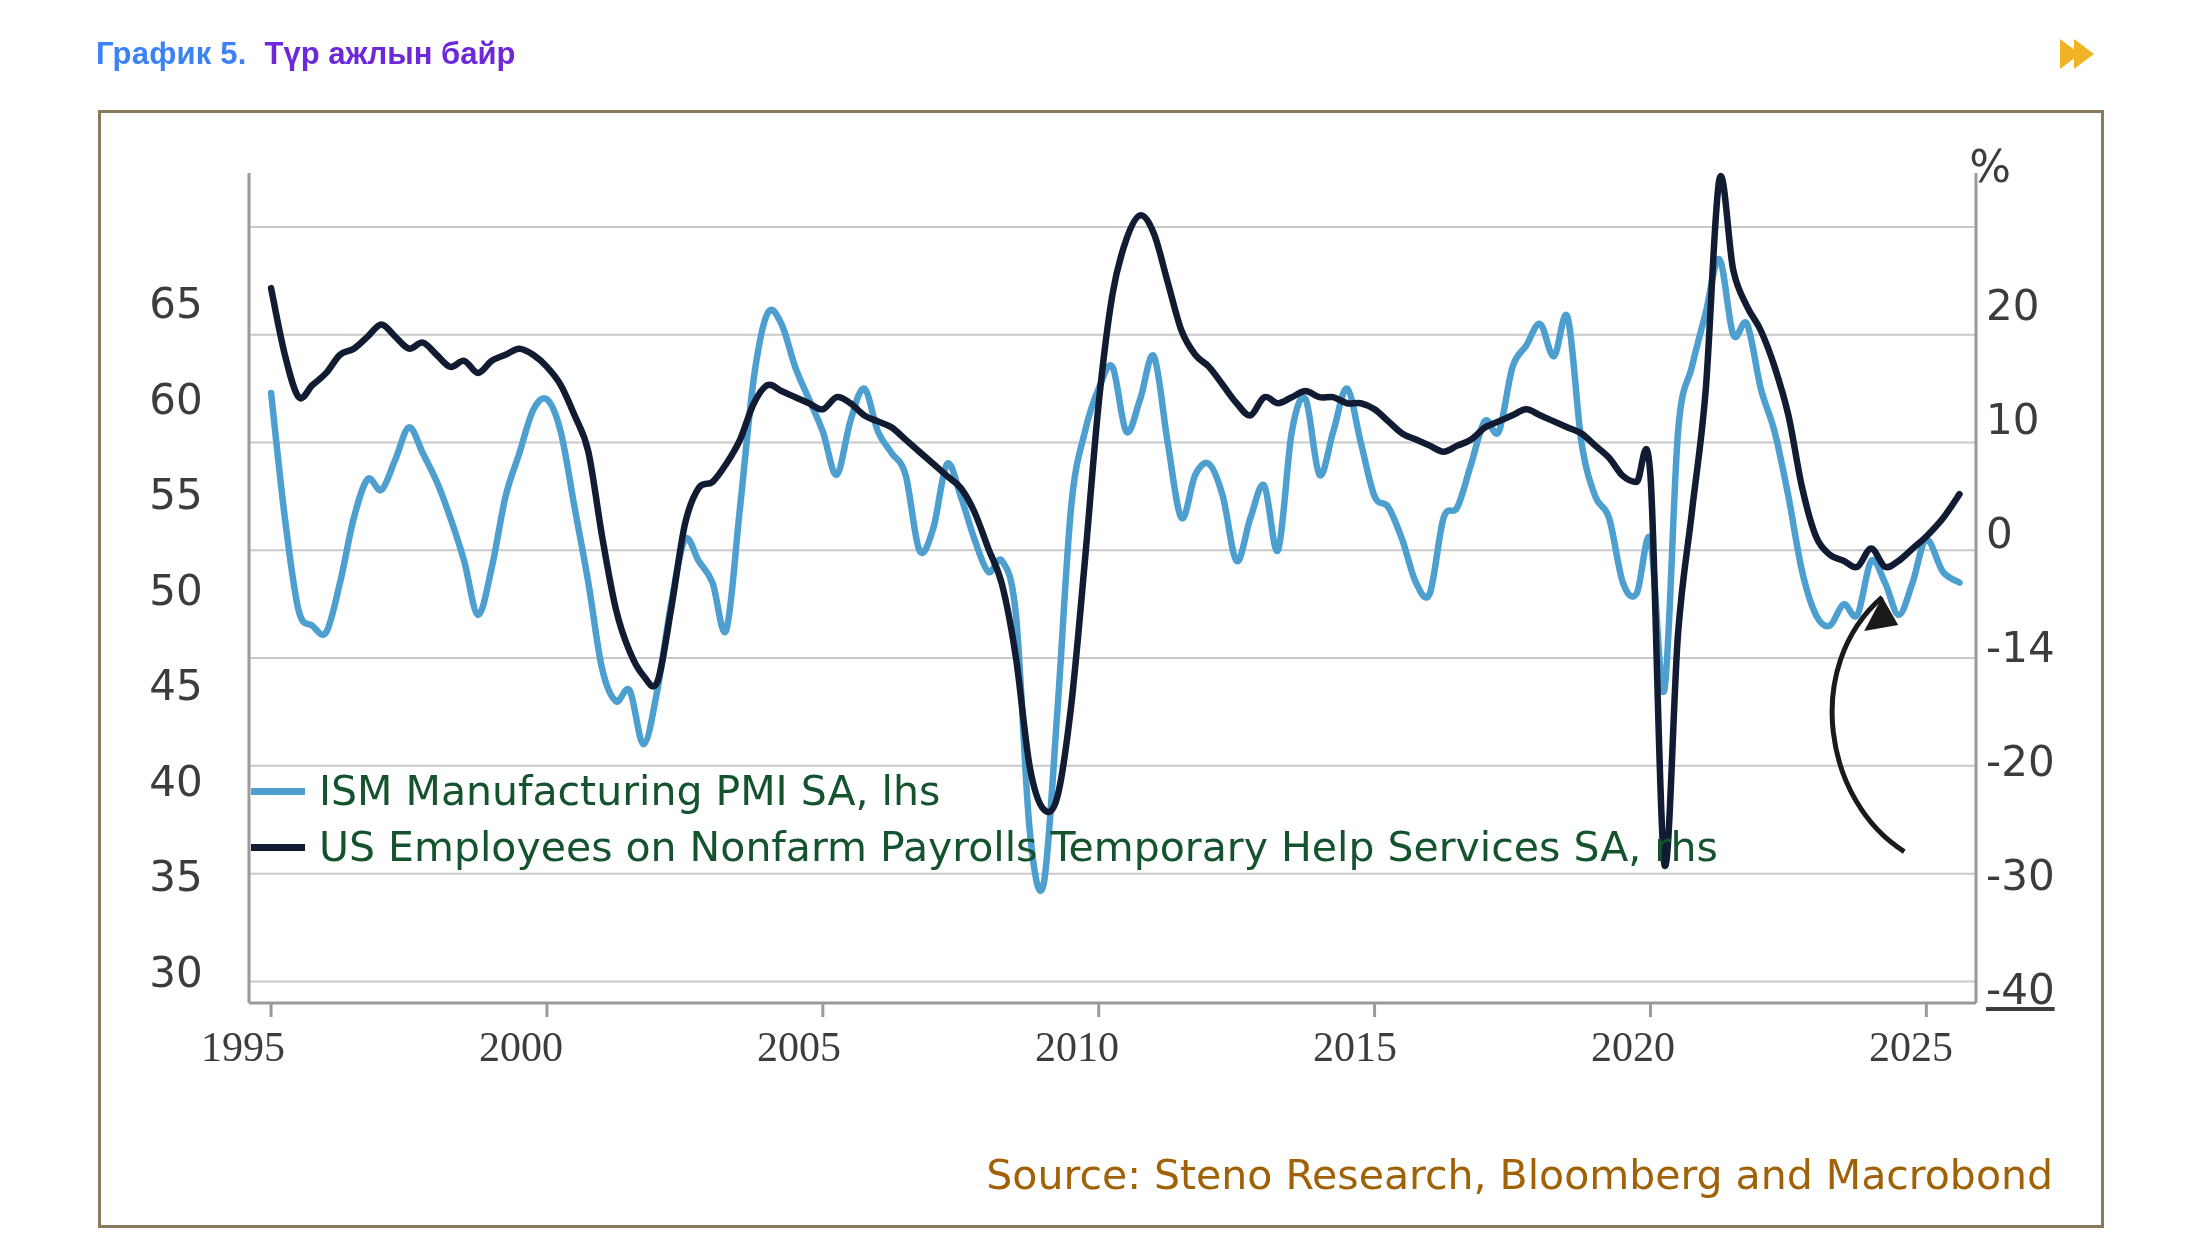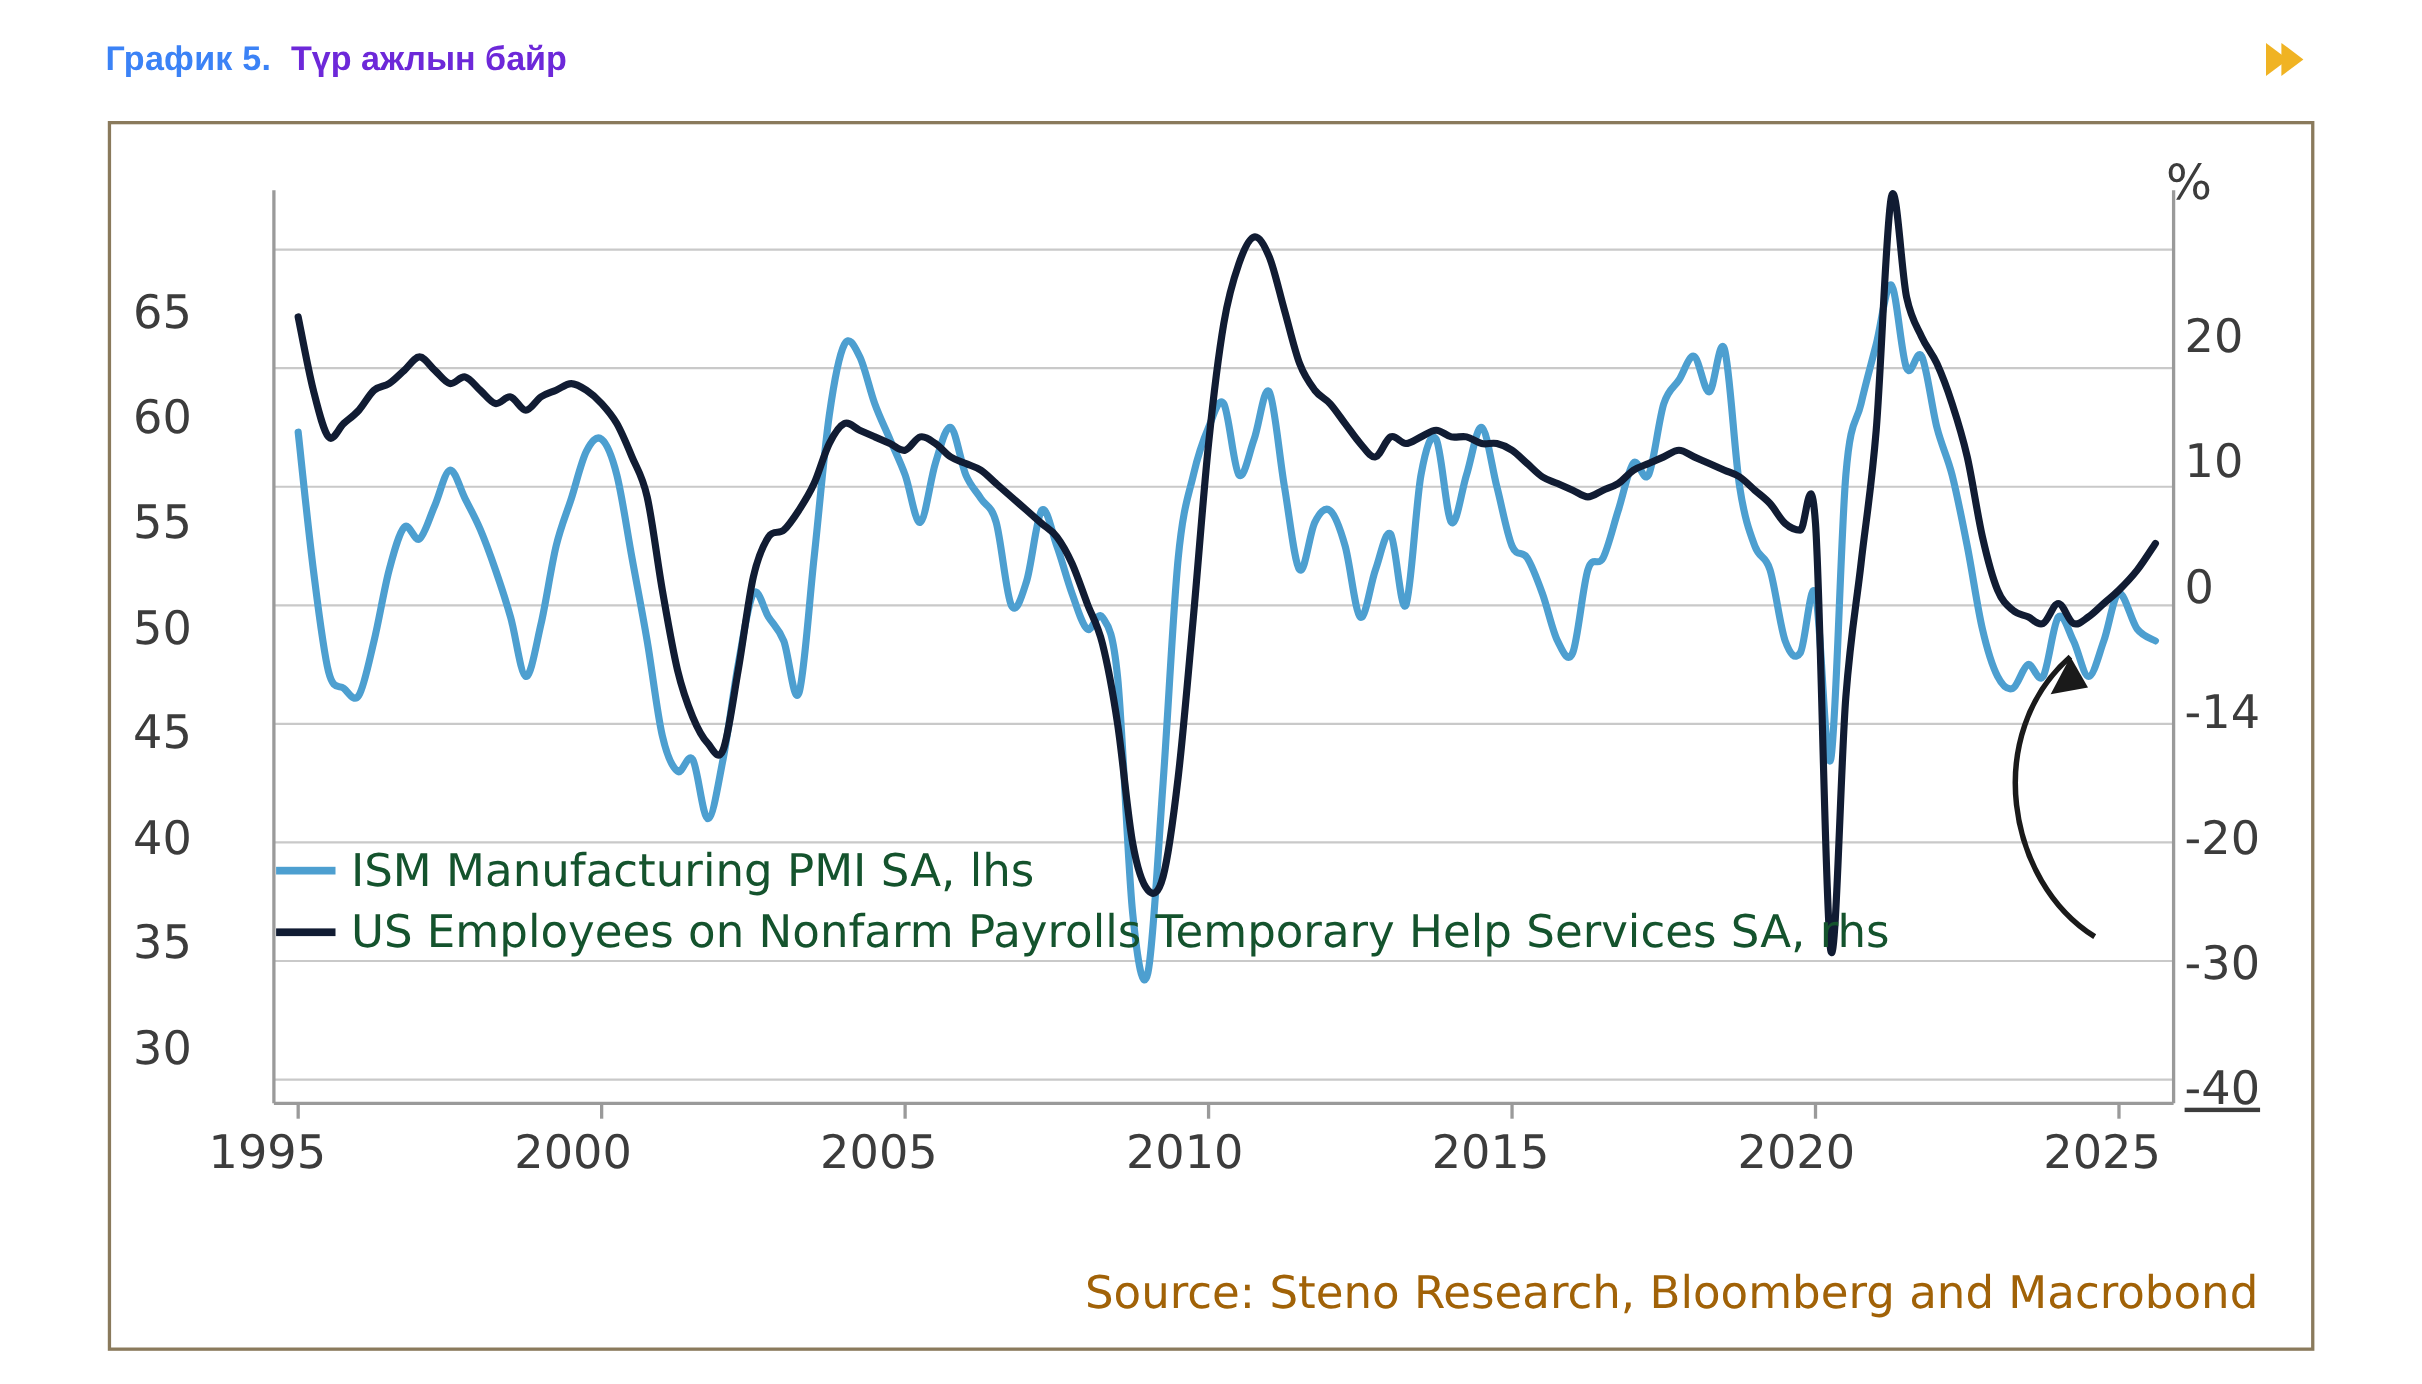--- a/index.html
+++ b/index.html
@@ -87,23 +87,23 @@
   }
 
   
   .axis-text {
     position: absolute;
     color: #3c3c3c;
     font-family: "DejaVu Sans", sans-serif;
     font-size: 42px;
     white-space: nowrap;
   }
-  .ytick-left { text-align: left; }
+  .ytick-left { text-align: center; margin-top: 20px; }
   .ytick-right { text-align: left; }
-  .xtick { text-align: center; }
+  .xtick { text-align: center; font-family: Liberation Serif, serif; }
   #pct-symbol {
     position: absolute;
     right: 90px;
     top: 28px;
     font-size: 44px;
     color: #3c3c3c;
     font-family: "DejaVu Sans", sans-serif;
   }
 
   

